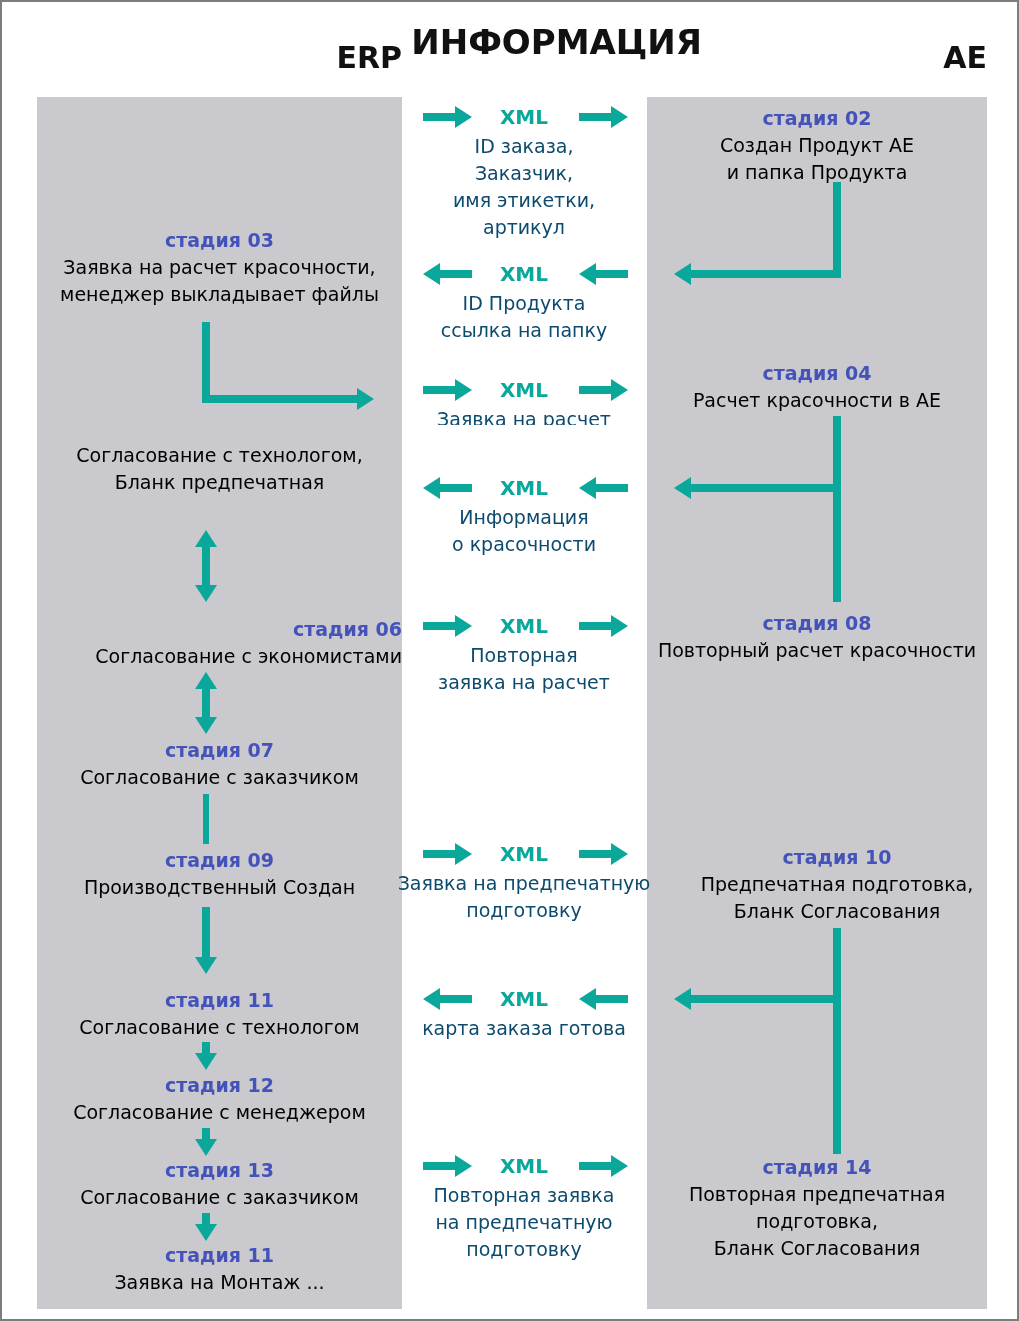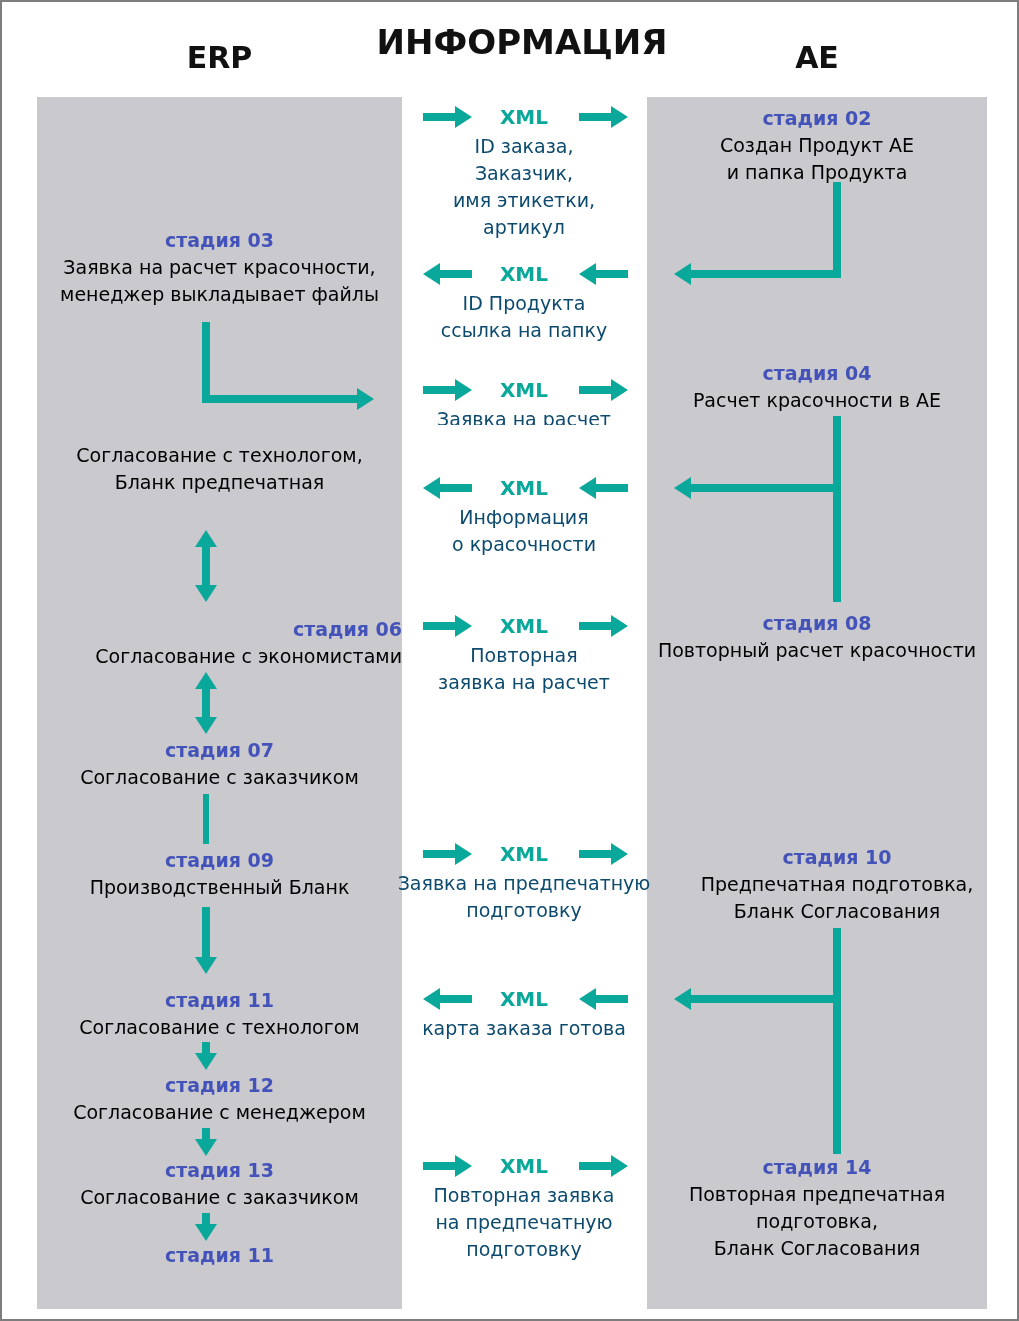--- a/index.html
+++ b/index.html
@@ -19,21 +19,21 @@
     position: absolute;
     top: 95px;
     height: 1212px;
     background: var(--panel, #cac9cd);
   }
   .left-panel  { left: 35px;  width: 365px; }
   .right-panel { left: 645px; width: 340px; }
 
   .col-title {
     position: absolute;
-    text-align: center;
+    text-align: right;
     font-weight: bold;
     color: #111111;
   }
   .erp-title { left: 35px;  top: 38px; width: 365px; font-size: 30px; }
   .ae-title  { left: 645px; top: 38px; width: 340px; font-size: 30px; }
   .info-title{ left: 340px; top: 20px; width: 360px; font-size: 34px; }
 
   .stage {
     position: absolute;
     text-align: center;
@@ -103,36 +103,37 @@
   <div class="stage erp-stage" style="top:614px;text-align:right;">
     <div class="stage-label">стадия 06</div>
     <div class="stage-text">Согласование с экономистами</div>
   </div>
   <div class="stage erp-stage" style="top:735px;">
     <div class="stage-label">стадия 07</div>
     <div class="stage-text">Согласование с заказчиком</div>
   </div>
   <div class="stage erp-stage" style="top:845px;">
     <div class="stage-label">стадия 09</div>
-    <div class="stage-text">Производственный Бланк</div>
+    <div class="stage-text">Производственный Создан</div>
   </div>
   <div class="stage erp-stage" style="top:985px;">
     <div class="stage-label">стадия 11</div>
     <div class="stage-text">Согласование с технологом</div>
   </div>
   <div class="stage erp-stage" style="top:1070px;">
     <div class="stage-label">стадия 12</div>
     <div class="stage-text">Согласование с менеджером</div>
   </div>
   <div class="stage erp-stage" style="top:1155px;">
     <div class="stage-label">стадия 13</div>
     <div class="stage-text">Согласование с заказчиком</div>
   </div>
   <div class="stage erp-stage" style="top:1240px;">
     <div class="stage-label">стадия 11</div>
+    <div class="stage-text">Заявка на Монтаж ...</div>
   </div>
 
   <div class="stage ae-stage" style="top:103px;">
     <div class="stage-label">стадия 02</div>
     <div class="stage-text">Создан Продукт АЕ
 и папка Продукта</div>
   </div>
   <div class="stage ae-stage" style="top:358px;">
     <div class="stage-label">стадия 04</div>
     <div class="stage-text">Расчет красочности в АЕ</div>

